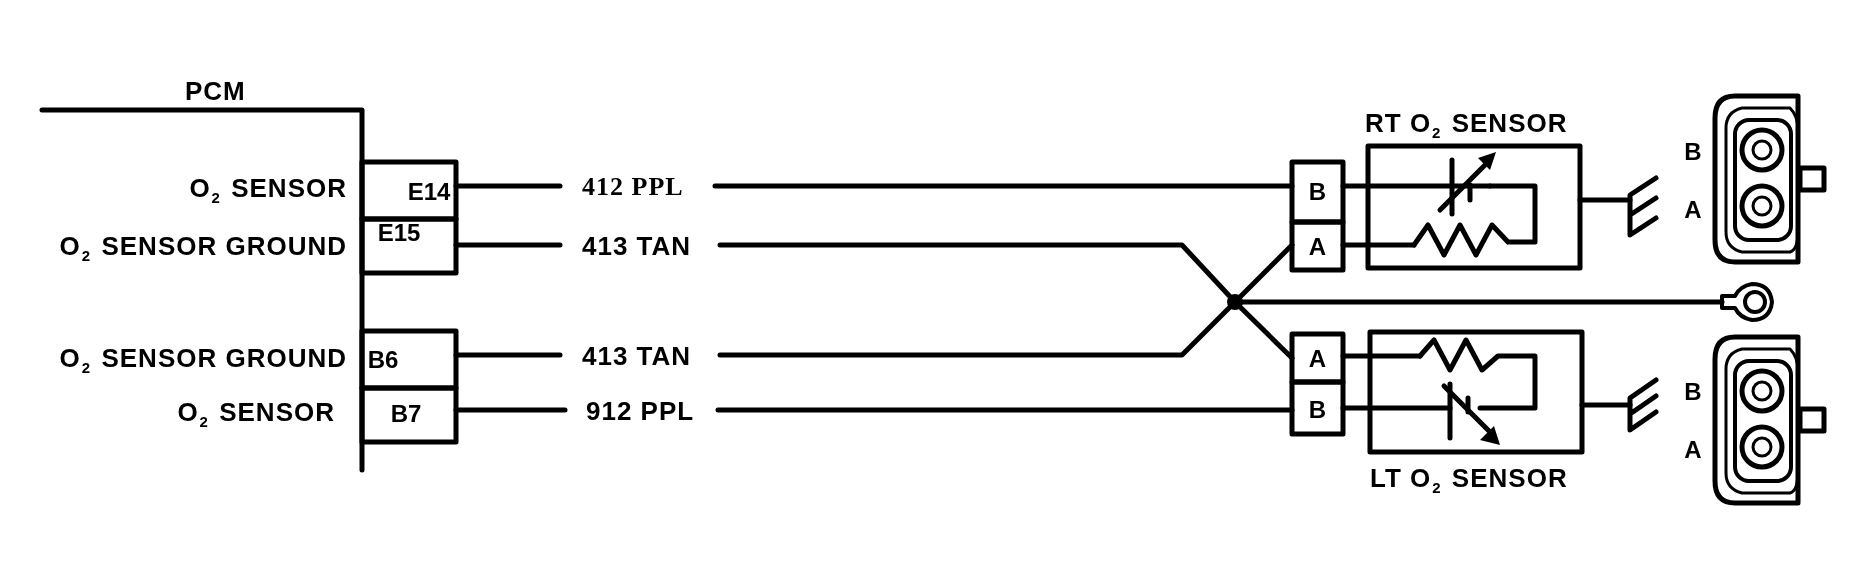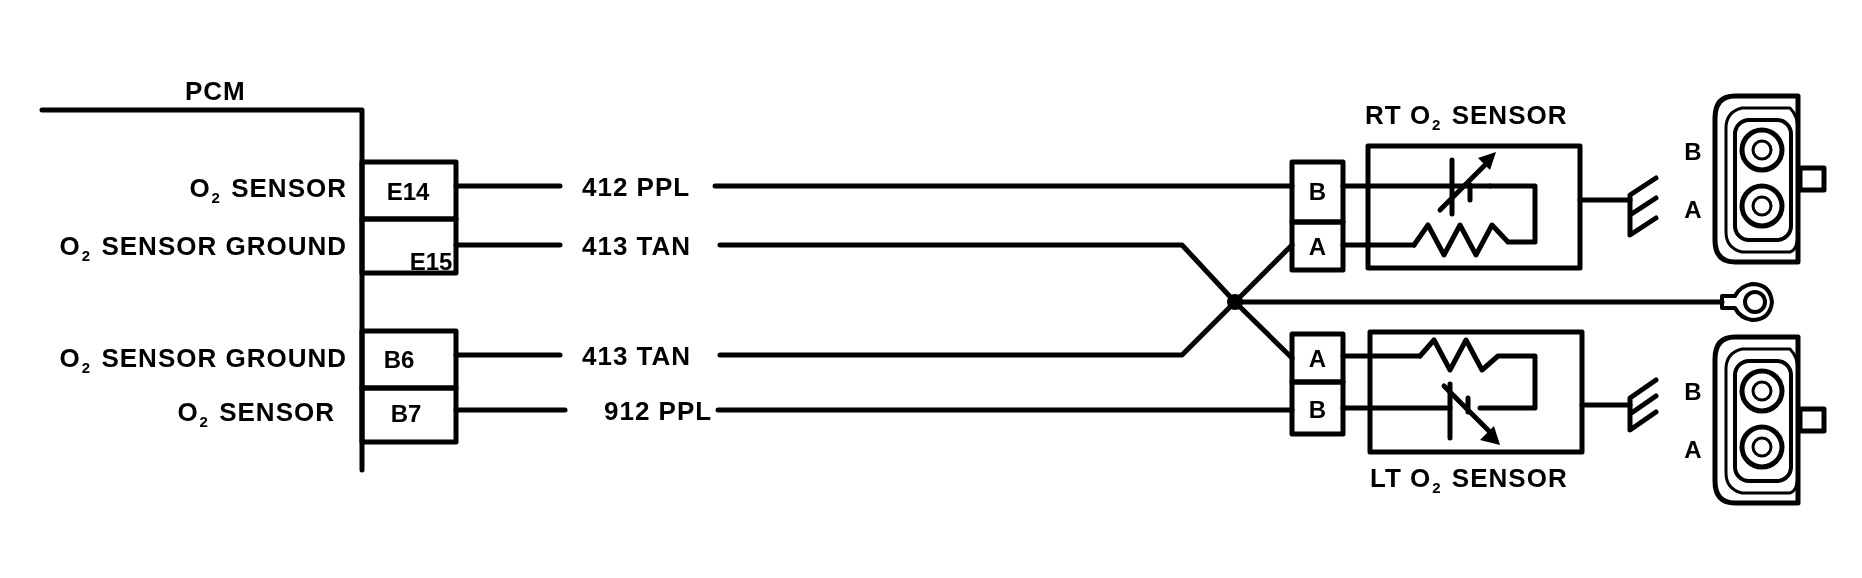--- a/index.html
+++ b/index.html
@@ -107,31 +107,31 @@
 <div class="lbl r" style="right:1515px; top:233px;">
   <span>O</span><span class="sub">2</span> <span>SENSOR GROUND</span>
 </div>
 <div class="lbl r" style="right:1515px; top:345px;">
   <span>O</span><span class="sub">2</span> <span>SENSOR GROUND</span>
 </div>
 <div class="lbl r" style="right:1527px; top:399px;">
   <span>O</span><span class="sub">2</span> <span>SENSOR</span>
 </div>
 
-<div class="pin" style="left:363px; top:180px; width:90px;">E14</div>
-<div class="pin" style="left:364px; top:250px; width:70px;padding-left:32px;">E15</div>
-<div class="pin" style="left:364px; top:348px; width:70px;">B6</div>
+<div class="pin" style="left:384px; top:180px; width:90px;">E14</div>
+<div class="pin" style="left:364px; top:221px; width:70px;">E15</div>
+<div class="pin" style="left:348px; top:348px; width:70px;">B6</div>
 <div class="pin" style="left:364px; top:402px; width:84px;">B7</div>
 
-<div class="lbl" style="left:582px; top:174px;">412 PPL</div>
+<div class="lbl" style="left:582px; top:174px;font-family:Liberation Serif, serif;">412 PPL</div>
 <div class="lbl" style="left:582px; top:233px;">413 TAN</div>
 <div class="lbl" style="left:582px; top:343px;">413 TAN</div>
-<div class="lbl" style="left:604px; top:398px;">912 PPL</div>
+<div class="lbl" style="left:586px; top:398px;">912 PPL</div>
 
-<div class="lbl" style="left:1365px; top:102px;">
+<div class="lbl" style="left:1365px; top:110px;">
   <span>RT O</span><span class="sub">2</span> <span>SENSOR</span>
 </div>
 <div class="lbl" style="left:1370px; top:465px;text-align:right;">
   <span>LT O</span><span class="sub">2</span> <span>SENSOR</span>
 </div>
 
 <div class="pin" style="left:1294px; top:180px; width:47px;">B</div>
 <div class="pin" style="left:1294px; top:235px; width:47px;">A</div>
 <div class="pin" style="left:1294px; top:347px; width:47px;">A</div>
 <div class="pin" style="left:1294px; top:398px; width:47px;">B</div>

